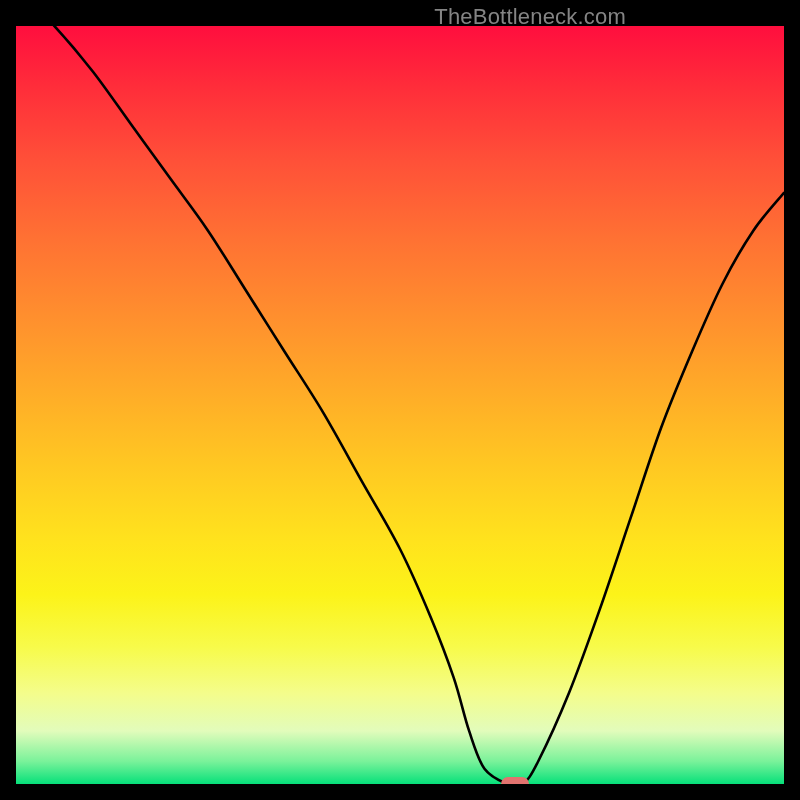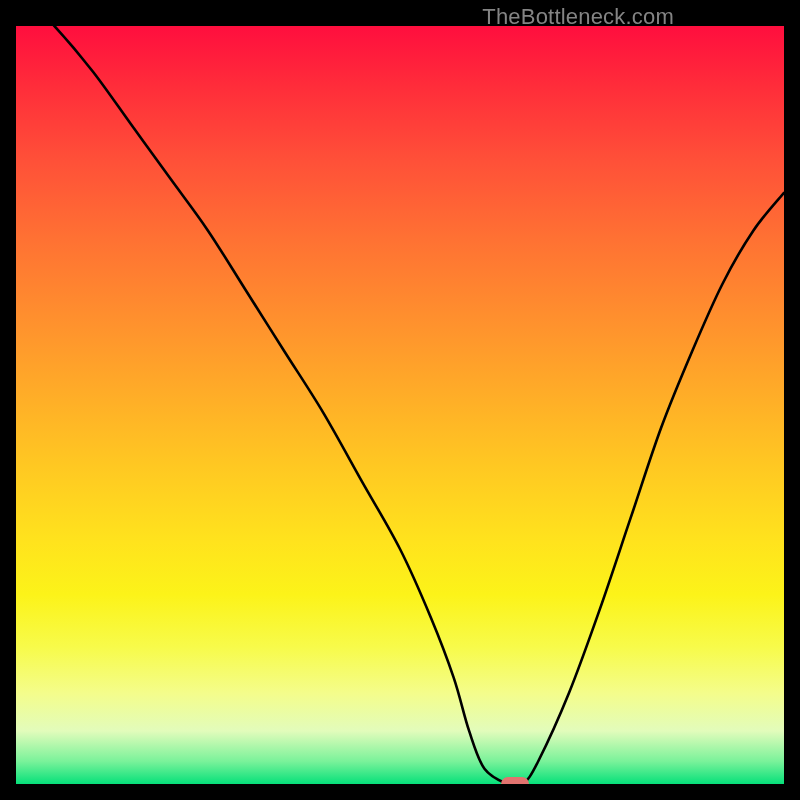--- a/index.html
+++ b/index.html
@@ -9,21 +9,20 @@
     height: 800px;
     background: #000;
     overflow: hidden;
     font-family: Arial, Helvetica, sans-serif;
   }
   .frame {
     position: relative;
     width: 636px;
     height: 800px;
     background: #000;
-    padding-left: 48px;
   }
   .watermark {
     position: absolute;
     top: 4px;
     right: 10px;
     color: #848484;
     font-size: 22px;
     font-weight: 500;
     letter-spacing: 0.2px;
     z-index: 10;

